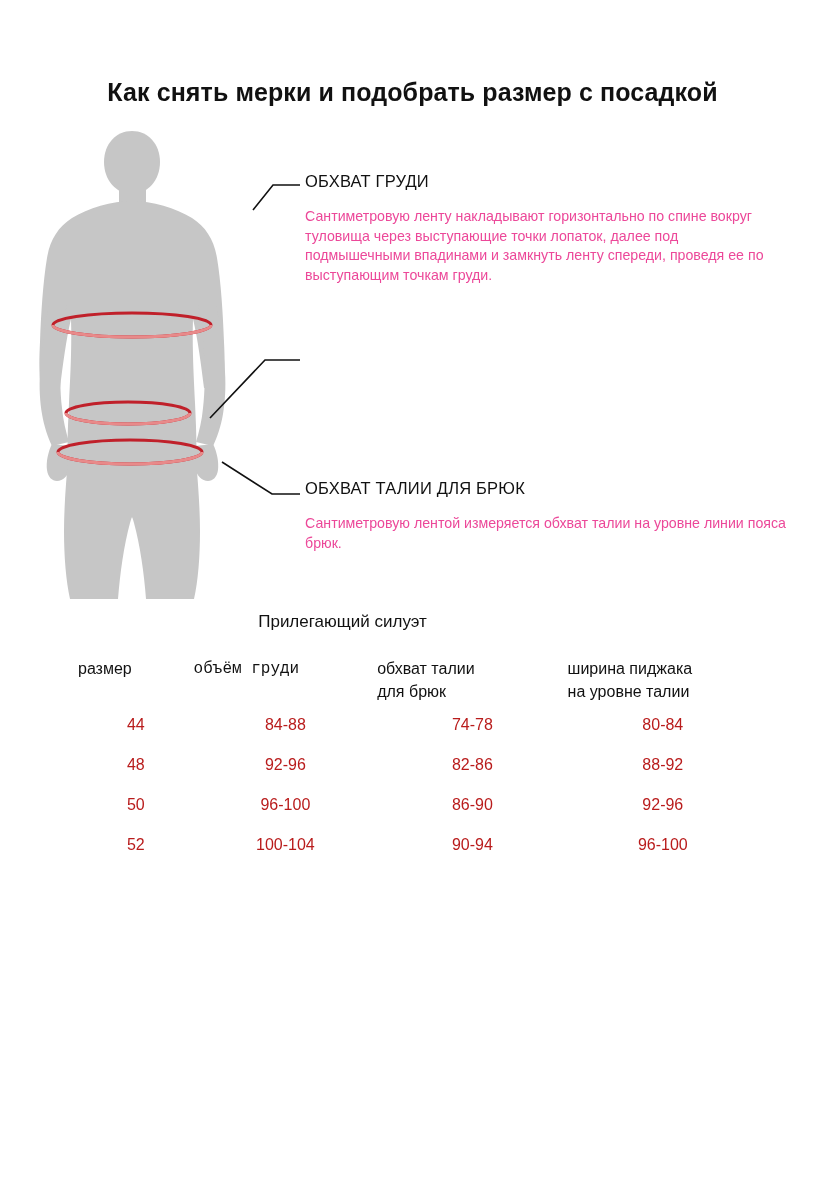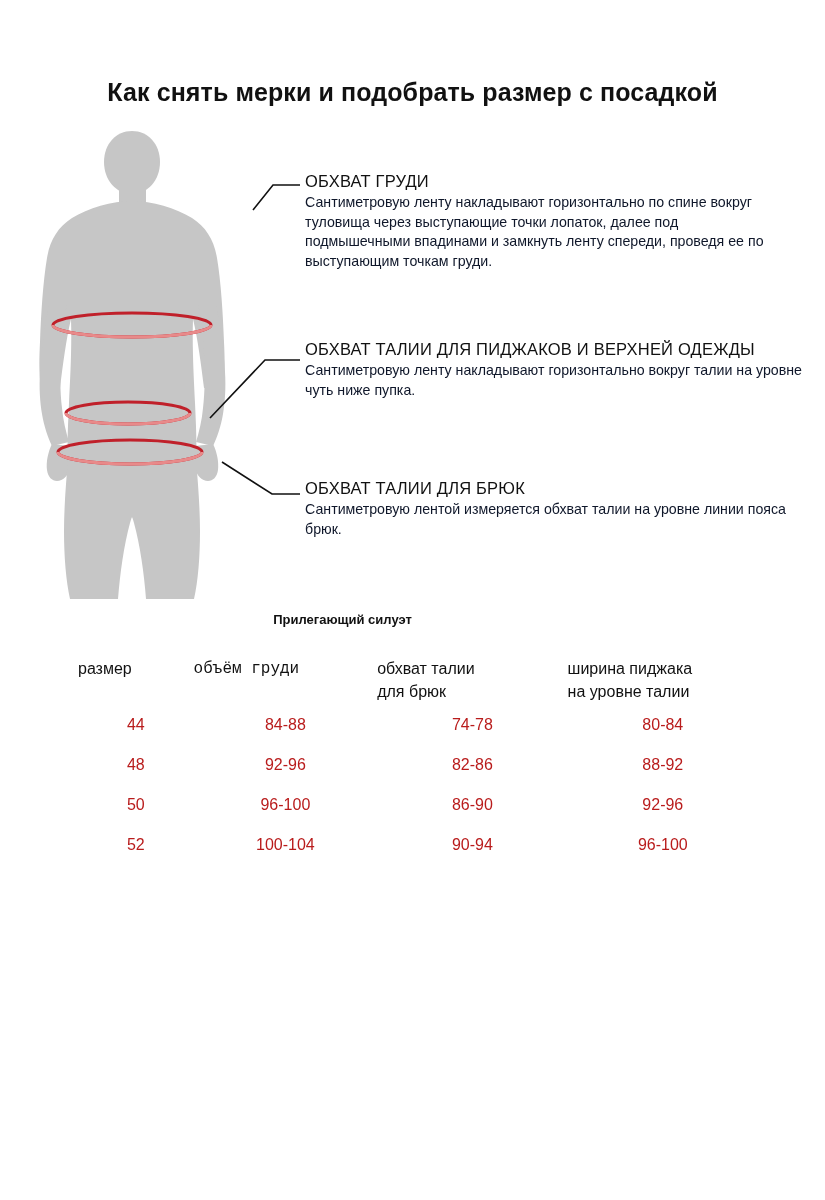--- a/index.html
+++ b/index.html
@@ -54,22 +54,22 @@
   }
   .callout-title {
     font-size: 16.5px;
     color: #111111;
     letter-spacing: 0.2px;
     white-space: nowrap;
   }
   .callout-body {
     font-size: 14.2px;
     line-height: 1.38;
-    color: #0f172a;
-    margin-top: 2px;
+    color: #ec4899;
+    margin-top: 16px;
   }
 
   #callout-chest { left: 305px; top: 172px; width: 480px; }
   #callout-jacket-waist { left: 305px; top: 340px; width: 510px; }
   #callout-trouser-waist { left: 305px; top: 479px; width: 490px; }
 
   
   .leader-overlay {
     position: absolute;
     left: 0;
@@ -79,22 +79,22 @@
     pointer-events: none;
   }
 
   
   .table-title {
     position: absolute;
     left: 0;
     top: 612px;
     width: 685px;
     text-align: center;
-    font-size: 13px;
-    font-weight: bold;
+    font-size: 17px;
+    font-weight: normal;
     color: #111111;
   }
 
   .size-table {
     position: absolute;
     left: 78px;
     top: 658px;
     width: 680px;
     border-collapse: collapse;
     font-size: 16px;
@@ -189,24 +189,20 @@
     <polyline points="253,210 273,185 300,185" fill="none" stroke="#111111" stroke-width="1.6"></polyline>
     <polyline points="210,418 265,360 300,360" fill="none" stroke="#111111" stroke-width="1.6"></polyline>
     <polyline points="222,462 272,494 300,494" fill="none" stroke="#111111" stroke-width="1.6"></polyline>
   </svg>
 
   <div class="callout" id="callout-chest">
     <div class="callout-title">ОБХВАТ ГРУДИ</div>
     <div class="callout-body">Сантиметровую ленту накладывают горизонтально по спине вокруг туловища через выступающие точки лопаток, далее под подмышечными впадинами и замкнуть ленту спереди, проведя ее по выступающим точкам груди.</div>
   </div>
 
-  <div class="callout" id="callout-jacket-waist">
-    <div class="callout-title">ОБХВАТ ТАЛИИ ДЛЯ ПИДЖАКОВ И ВЕРХНЕЙ ОДЕЖДЫ</div>
-    <div class="callout-body">Сантиметровую  ленту накладывают горизонтально вокруг талии на уровне чуть ниже пупка.</div>
-  </div>
 
   <div class="callout" id="callout-trouser-waist">
     <div class="callout-title">ОБХВАТ ТАЛИИ ДЛЯ БРЮК</div>
     <div class="callout-body">Сантиметровую лентой измеряется обхват талии на уровне линии пояса брюк.</div>
   </div>
 
   <div class="table-title">Прилегающий силуэт</div>
 
   <table class="size-table">
     <thead>

